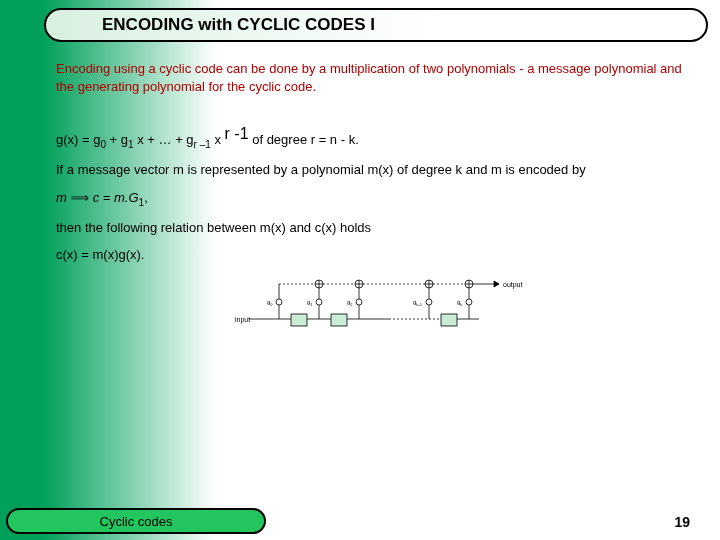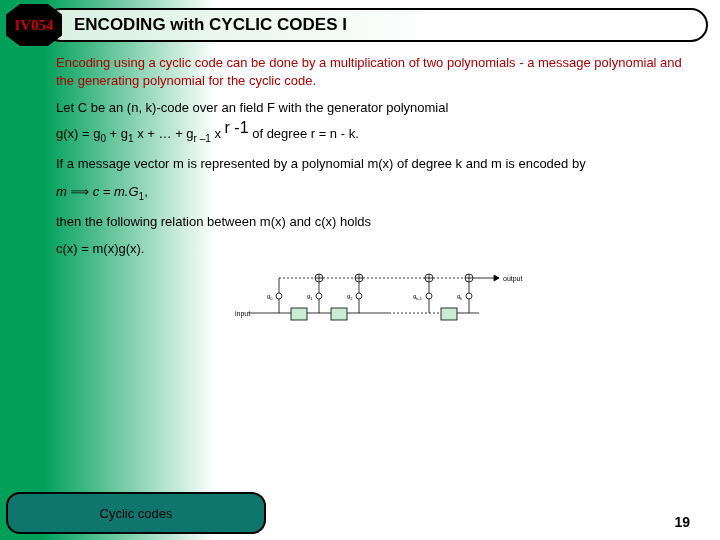--- a/index.html
+++ b/index.html
@@ -47,79 +47,77 @@
     border-radius: 18px;
     background: linear-gradient(to right, #d8f0e0 0%, #ffffff 60%);
     display: flex;
     align-items: center;
     padding-left: 28px;
   }
   .title-bar span {
     font-size: 17px;
     font-weight: bold;
     color: #000;
+    margin-left: 28px;
   }
   .content {
     position: absolute;
     top: 54px;
     left: 56px;
     right: 18px;
     font-size: 13px;
     line-height: 1.35;
     color: #000;
   }
-  .content p { margin-bottom: 10px; }
+  .content p { margin-bottom: 10px; margin-top: 6px; }
   .intro { color: #b00000; }
   .center { text-align: left; }
   .fig {
     display: block;
     margin: 4px auto 6px auto;
   }
   .footer-bar {
     position: absolute;
     bottom: 6px;
     left: 6px;
     width: 260px;
-    height: 42px;
+    height: 26px;
     border: 2px solid #000;
     border-radius: 14px;
-    background: #0f766e;
+    background: #22c55e;
     display: flex;
     align-items: center;
     justify-content: center;
   }
   .footer-bar span { font-size: 13px; }
   .page-num {
     position: absolute;
     bottom: 10px;
     right: 30px;
     font-size: 14px;
     font-weight: bold;
   }
   sub { font-size: 10px; }
   sup { font-size: 16px; }
   .arrow { font-family: serif; }
 </style>
 </head>
 <body>
 
 <div class="header">
-  <div class="octagon">
-    <span>IV054</span>
-  </div>
   <div class="title-bar">
     <span>ENCODING with CYCLIC CODES  I</span>
   </div>
 </div>
 
 <div class="content">
   <p class="intro">Encoding using a cyclic code can be done by a multiplication of two polynomials - a message polynomial and the generating polynomial for the cyclic code.</p>
 
   <p>
-    <span>Let C be an (n, k)-code over an field F with the generator polynomial</span><br>
+    <br>
     <span>g(x) = g</span><sub>0</sub><span> +      g</span><sub>1</sub><span> x + … + g</span><sub>r –1</sub><span> x </span><sup>r -1</sup><span> of degree r = n - k.</span>
   </p>
 
   <p>If a message vector m is represented by a polynomial m(x) of degree k and m is encoded by</p>
 
   <p class="center">
     <i><span>m </span></i><span class="arrow">⟹</span><i><span> c = m.G</span></i><sub>1</sub><span>,</span>
   </p>
 
   <p>then the following relation between m(x) and c(x) holds</p>

